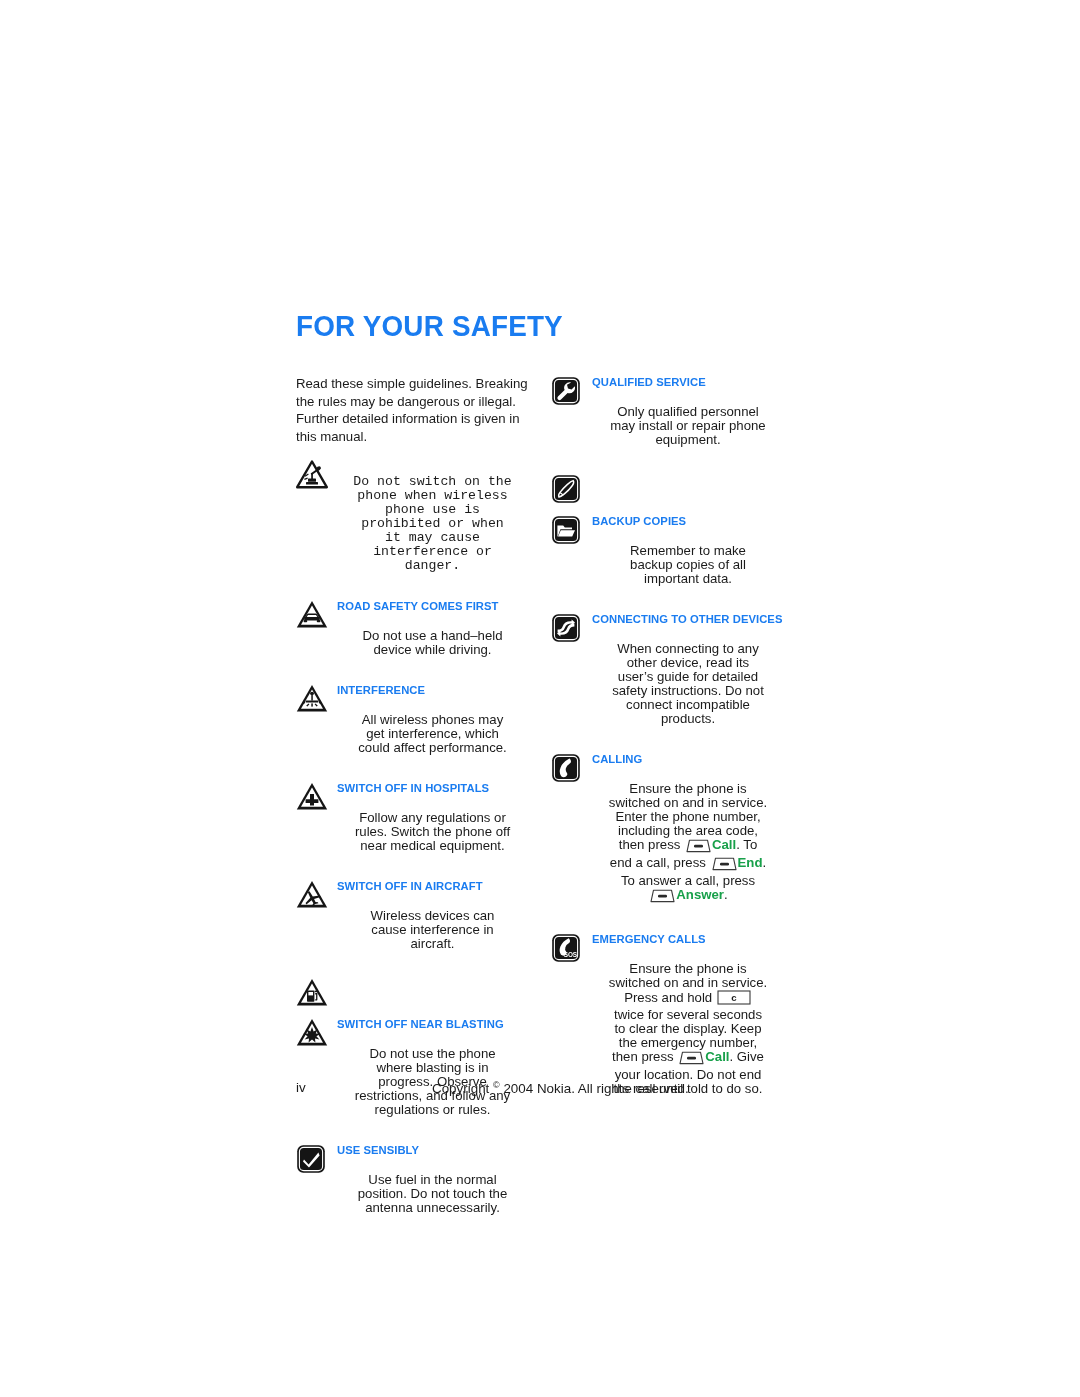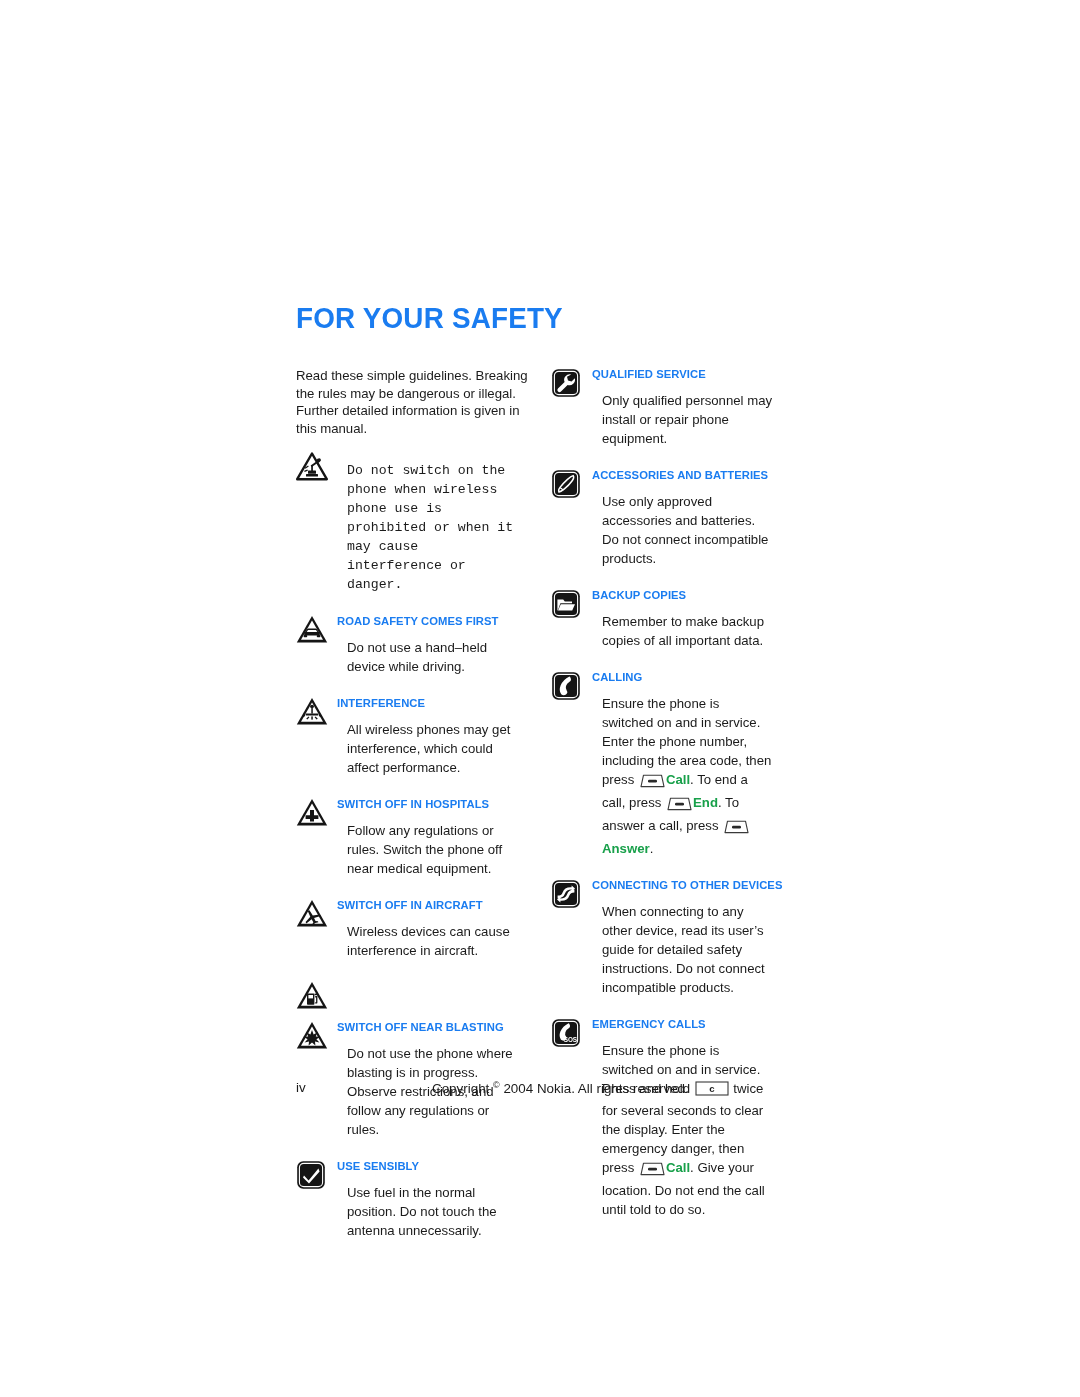--- a/index.html
+++ b/index.html
@@ -12,21 +12,21 @@
     height: 1397px;
     position: relative;
     font-family: "Liberation Sans", sans-serif;
     -webkit-font-smoothing: antialiased;
   }
 
   
   #page {
     position: absolute;
     left: 296px;
-    top: 304px;
+    top: 312px;
     width: 488px;
     height: 830px;
   }
 
   
   #page-title {
     font-size: 29px;
     font-weight: bold;
     color: #1a7cf0;
     letter-spacing: 0.2px;
@@ -76,23 +76,24 @@
     color: #1a7cf0;
     letter-spacing: 0.05px;
     line-height: 14px;
     margin: 0 0 0.5px 0;
     white-space: nowrap;
     transform: scaleX(0.97);
     transform-origin: left center;
   }
   .entry-text {
     font-size: 13.2px;
-    line-height: 19px;
+    line-height: 14px;
     color: #1b1b1b;
-    margin: 10px;
+    margin: 16px;
+    text-align: center;
   }
   
   .entry.no-heading .body-cell { padding-top: 0px; font-family: Liberation Mono, monospace; }
 
   
   .tri-icon { display: block; }
 
   
   .sq-icon { display: block; }
 
@@ -302,39 +303,50 @@
 
       <div class="entry">
         <div class="icon-cell">
           <svg class="sq-icon" width="30" height="30" viewBox="0 0 30 30" aria-hidden="true">
             <rect x="1.2" y="1.2" width="27.6" height="27.6" rx="6" fill="#151515"></rect>
             <rect x="3.4" y="3.4" width="23.2" height="23.2" rx="4.4" fill="none" stroke="#ffffff" stroke-width="1.1"></rect>
             <path d="M22.2 6.6 Q23.6 8.4 21.0 12.0 Q18.0 16.2 13.4 19.8 Q10.2 22.4 8.0 23.0 Q7.0 21.0 9.0 18.4 Q12.2 14.2 16.2 10.6 Q20.0 7.2 22.2 6.6 Z" fill="none" stroke="#ffffff" stroke-width="1.5"></path>
             <path d="M9.0 18.6 Q11.2 19.6 12.0 21.6" fill="none" stroke="#ffffff" stroke-width="1.3"></path>
           </svg>
         </div>
-        <div class="body-cell">
-          <p class="entry-heading">ACCESSORIES AND BATTERIES</p>
-          <p class="entry-text">Use only approved accessories and batteries. Do not connect incompatible products.</p>
-        </div>
       </div>
 
 
       <div class="entry">
         <div class="icon-cell">
           <svg class="sq-icon" width="30" height="30" viewBox="0 0 30 30" aria-hidden="true">
             <rect x="1.2" y="1.2" width="27.6" height="27.6" rx="6" fill="#151515"></rect>
             <rect x="3.4" y="3.4" width="23.2" height="23.2" rx="4.4" fill="none" stroke="#ffffff" stroke-width="1.1"></rect>
             <path d="M6.4 21.6 L6.4 10.6 L12.2 10.6 L13.8 12.6 L21.0 12.6 L21.0 14.2 L9.4 14.2 L6.8 21.6 Z" fill="#ffffff"></path>
             <path d="M9.8 15.2 L24.0 15.2 L21.2 21.6 L7.0 21.6 Z" fill="#ffffff"></path>
           </svg>
         </div>
         <div class="body-cell">
           <p class="entry-heading">BACKUP COPIES</p>
           <p class="entry-text">Remember to make backup copies of all important data.</p>
+        </div>
+      </div>
+
+      <div class="entry">
+        <div class="icon-cell">
+          <svg class="sq-icon" width="30" height="30" viewBox="0 0 30 30" aria-hidden="true">
+            <rect x="1.2" y="1.2" width="27.6" height="27.6" rx="6" fill="#151515"></rect>
+            <rect x="3.4" y="3.4" width="23.2" height="23.2" rx="4.4" fill="none" stroke="#ffffff" stroke-width="1.1"></rect>
+            <path d="M20.6 6.4 L24.0 9.6 L20.6 12.8 L20.6 10.6 Q15.4 10.6 14.0 14.6 Q12.4 19.4 6.6 19.4 L6.6 16.6 Q10.6 16.6 11.6 13.4 Q13.4 7.8 20.6 8.2 Z" fill="#ffffff"></path>
+            <path d="M9.4 23.6 L6.0 20.4 L9.4 17.2 L9.4 19.4 Q14.6 19.4 16.0 15.4 Q17.6 10.6 23.4 10.6 L23.4 13.4 Q19.4 13.4 18.4 16.6 Q16.6 22.2 9.4 21.8 Z" fill="#ffffff"></path>
+          </svg>
+        </div>
+        <div class="body-cell">
+          <p class="entry-heading">CONNECTING TO OTHER DEVICES</p>
+          <p class="entry-text">When connecting to any other device, read its user’s guide for detailed safety instructions. Do not connect incompatible products.</p>
         </div>
       </div>
 
       <div class="entry">
         <div class="icon-cell">
           <svg class="sq-icon" width="30" height="30" viewBox="0 0 30 30" aria-hidden="true">
             <rect x="1.2" y="1.2" width="27.6" height="27.6" rx="6" fill="#151515"></rect>
             <rect x="3.4" y="3.4" width="23.2" height="23.2" rx="4.4" fill="none" stroke="#ffffff" stroke-width="1.1"></rect>
             <path d="M18.4 5.4 Q12.0 8.6 9.6 14.4 Q7.6 19.4 10.2 23.2 Q12.6 25.0 15.0 23.4 Q17.2 21.8 15.8 19.8 Q14.2 17.6 15.0 15.0 Q15.8 12.4 18.2 11.0 Q20.8 9.4 19.6 7.0 Q19.2 5.6 18.4 5.4 Z" fill="#ffffff"></path>
           </svg>
@@ -363,50 +375,35 @@
             </span><span class="green">Answer</span><span>.</span>
           </p>
         </div>
       </div>
 
       <div class="entry">
         <div class="icon-cell">
           <svg class="sq-icon" width="30" height="30" viewBox="0 0 30 30" aria-hidden="true">
             <rect x="1.2" y="1.2" width="27.6" height="27.6" rx="6" fill="#151515"></rect>
             <rect x="3.4" y="3.4" width="23.2" height="23.2" rx="4.4" fill="none" stroke="#ffffff" stroke-width="1.1"></rect>
-            <path d="M20.6 6.4 L24.0 9.6 L20.6 12.8 L20.6 10.6 Q15.4 10.6 14.0 14.6 Q12.4 19.4 6.6 19.4 L6.6 16.6 Q10.6 16.6 11.6 13.4 Q13.4 7.8 20.6 8.2 Z" fill="#ffffff"></path>
-            <path d="M9.4 23.6 L6.0 20.4 L9.4 17.2 L9.4 19.4 Q14.6 19.4 16.0 15.4 Q17.6 10.6 23.4 10.6 L23.4 13.4 Q19.4 13.4 18.4 16.6 Q16.6 22.2 9.4 21.8 Z" fill="#ffffff"></path>
-          </svg>
-        </div>
-        <div class="body-cell">
-          <p class="entry-heading">CONNECTING TO OTHER DEVICES</p>
-          <p class="entry-text">When connecting to any other device, read its user’s guide for detailed safety instructions. Do not connect incompatible products.</p>
-        </div>
-      </div>
-
-      <div class="entry">
-        <div class="icon-cell">
-          <svg class="sq-icon" width="30" height="30" viewBox="0 0 30 30" aria-hidden="true">
-            <rect x="1.2" y="1.2" width="27.6" height="27.6" rx="6" fill="#151515"></rect>
-            <rect x="3.4" y="3.4" width="23.2" height="23.2" rx="4.4" fill="none" stroke="#ffffff" stroke-width="1.1"></rect>
             <path d="M17.6 5.2 Q11.6 8.2 9.4 13.6 Q7.6 18.2 10.0 21.8 Q12.2 23.4 14.4 21.9 Q16.4 20.4 15.1 18.6 Q13.6 16.6 14.4 14.2 Q15.1 11.8 17.4 10.5 Q19.8 9.0 18.7 6.8 Q18.3 5.4 17.6 5.2 Z" fill="#ffffff"></path>
             <text x="19.4" y="23.6" font-family="'Liberation Sans', sans-serif" font-size="6.4" font-weight="bold" fill="#ffffff" text-anchor="middle">SOS</text>
           </svg>
         </div>
         <div class="body-cell">
           <p class="entry-heading">EMERGENCY CALLS</p>
           <p class="entry-text">
             <span>Ensure the phone is switched on and in service. Press and hold</span>
             <span class="keycap" style="vertical-align:-3px;">
               <svg width="34" height="15" viewBox="0 0 34 15" aria-hidden="true">
                 <rect x="1.0" y="1.0" width="32" height="13" fill="#ffffff" stroke="#3a3a3a" stroke-width="1.1"></rect>
                 <text x="17" y="11.4" font-family="'Liberation Sans', sans-serif" font-size="9.6" font-weight="bold" fill="#1b1b1b" text-anchor="middle">c</text>
               </svg>
             </span>
-            <span>twice for several seconds to clear the display. Enter the emergency danger, then press</span>
+            <span>twice for several seconds to clear the display. Keep the emergency number, then press</span>
             <span class="keycap">
               <svg width="26" height="14" viewBox="0 0 26 14" aria-hidden="true">
                 <path d="M4.5 1.2 L22.5 1.2 L25.0 12.6 L2.0 12.6 Z" fill="#ffffff" stroke="#3a3a3a" stroke-width="1.1" stroke-linejoin="round"></path>
                 <rect x="9.0" y="5.8" width="9.0" height="2.6" rx="1.2" fill="#2a2a2a"></rect>
               </svg>
             </span><span class="green">Call</span><span>. Give your location. Do not end the call until told to do so.</span>
           </p>
         </div>
       </div>
 

